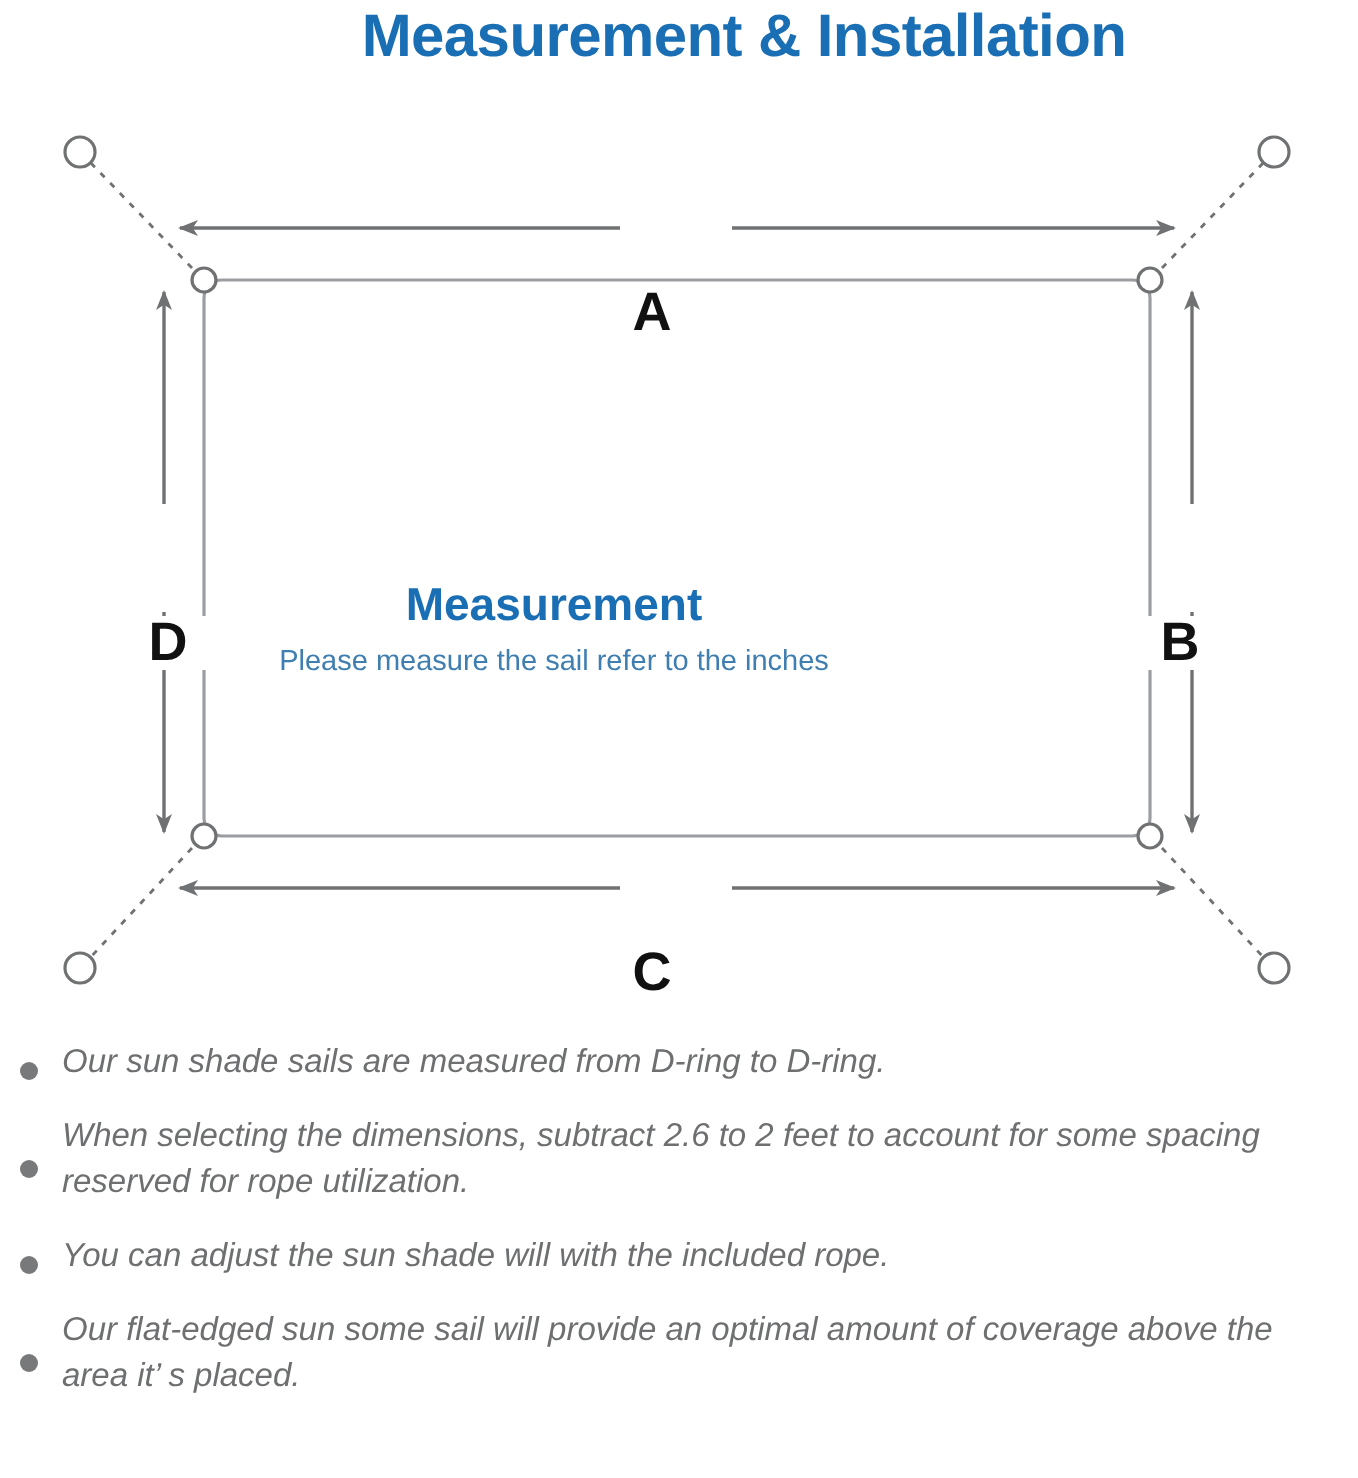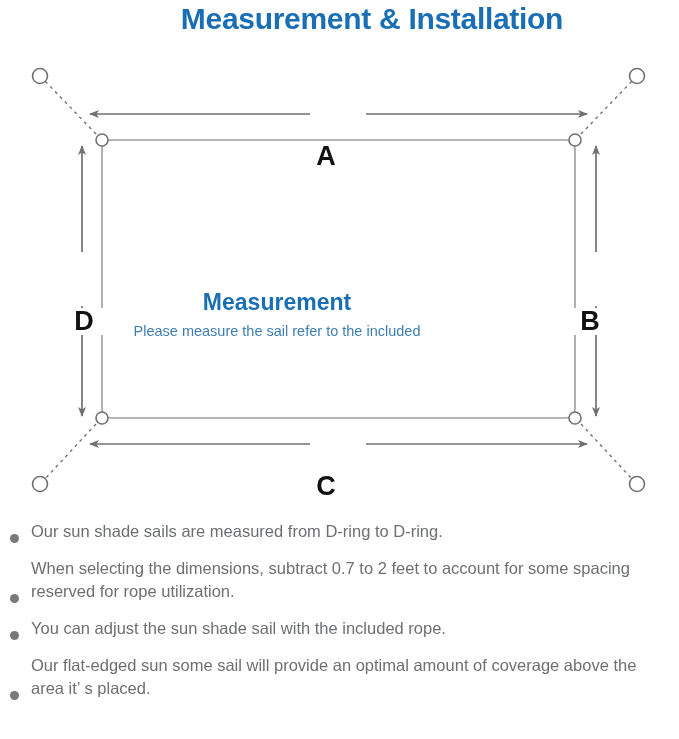--- a/index.html
+++ b/index.html
@@ -67,23 +67,24 @@
   .letter-d{left:62px;top:264px;width:44px;}
 
   .bullets{
     position:absolute;
     top:520px;left:0;
     width:679px;
   }
   .bullet-row{
     position:relative;
     display:flex;
-    align-items:flex-end;
+    align-items:center;
     padding:0 10px 0 10px;
     margin-bottom:14px;
+    font-style:italic;
   }
   .bullet-dot{
     flex:0 0 auto;
     width:9px;height:9px;
     border-radius:50%;
     background:#78797b;
     margin-top:8px;
     margin-right:12px;
   }
   .bullet-text{
@@ -132,40 +133,40 @@
       <line x1="366" y1="400" x2="587" y2="400" stroke="#6f7173" stroke-width="1.7" marker-end="url(#arrHead)"></line>
 
       <line x1="82" y1="208" x2="82" y2="102" stroke="#6f7173" stroke-width="1.7" marker-end="url(#arrHead)"></line>
       <line x1="82" y1="262" x2="82" y2="372" stroke="#6f7173" stroke-width="1.7" marker-end="url(#arrHead)"></line>
 
       <line x1="596" y1="208" x2="596" y2="102" stroke="#6f7173" stroke-width="1.7" marker-end="url(#arrHead)"></line>
       <line x1="596" y1="262" x2="596" y2="372" stroke="#6f7173" stroke-width="1.7" marker-end="url(#arrHead)"></line>
     </svg>
 
     <div class="center-label center-title">Measurement</div>
-    <div class="center-label center-sub">Please measure the sail refer to the included</div>
+    <div class="center-label center-sub">Please measure the sail refer to the inches</div>
 
     <div class="dim-letter letter-a">A</div>
     <div class="dim-letter letter-b">B</div>
     <div class="dim-letter letter-c">C</div>
     <div class="dim-letter letter-d">D</div>
   </div>
 
   <div class="bullets">
     <div class="bullet-row">
       <span class="bullet-dot"></span>
       <span class="bullet-text">Our sun shade sails are measured from D-ring to D-ring.</span>
     </div>
     <div class="bullet-row">
       <span class="bullet-dot"></span>
-      <span class="bullet-text">When selecting the dimensions, subtract 0.7 to 2 feet to account for some spacing reserved for rope utilization.</span>
+      <span class="bullet-text">When selecting the dimensions, subtract 2.6 to 2 feet to account for some spacing reserved for rope utilization.</span>
     </div>
     <div class="bullet-row">
       <span class="bullet-dot"></span>
-      <span class="bullet-text">You can adjust the sun shade sail with the included rope.</span>
+      <span class="bullet-text">You can adjust the sun shade will with the included rope.</span>
     </div>
     <div class="bullet-row">
       <span class="bullet-dot"></span>
       <span class="bullet-text">Our flat-edged sun some sail will provide an optimal amount of coverage above the area it’ s placed.</span>
     </div>
   </div>
 
 </div>
 
 </body></html>

